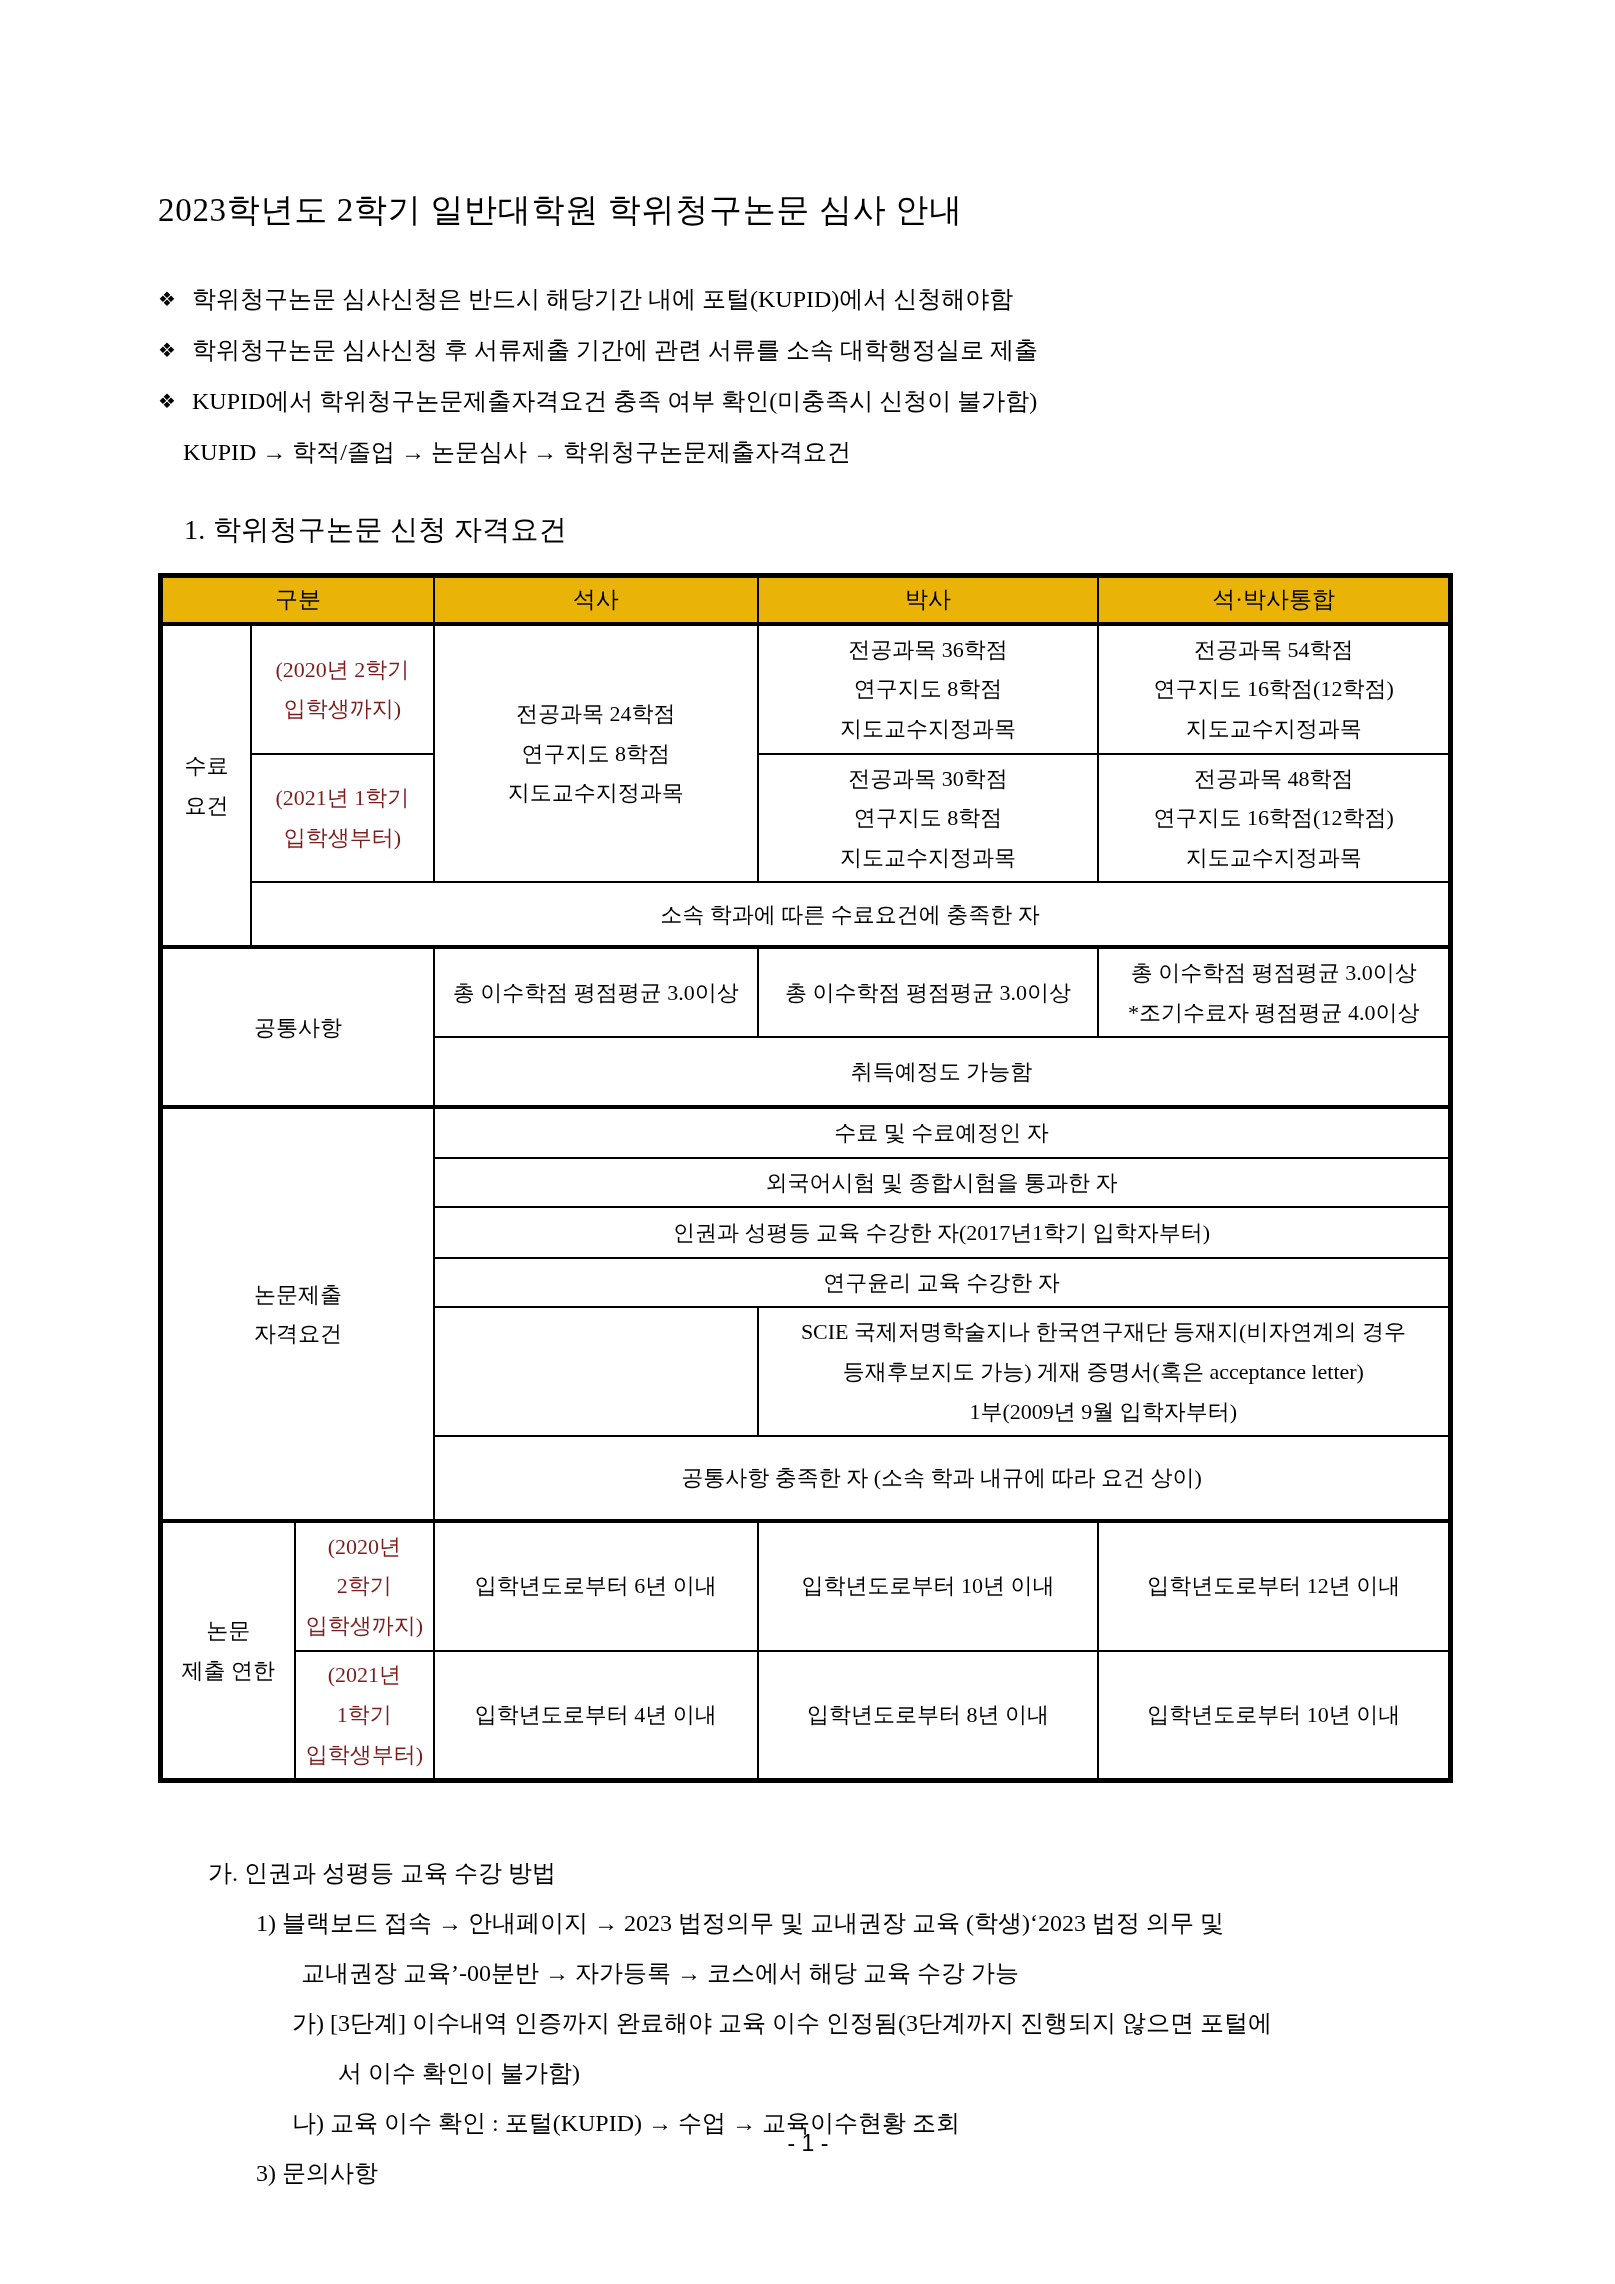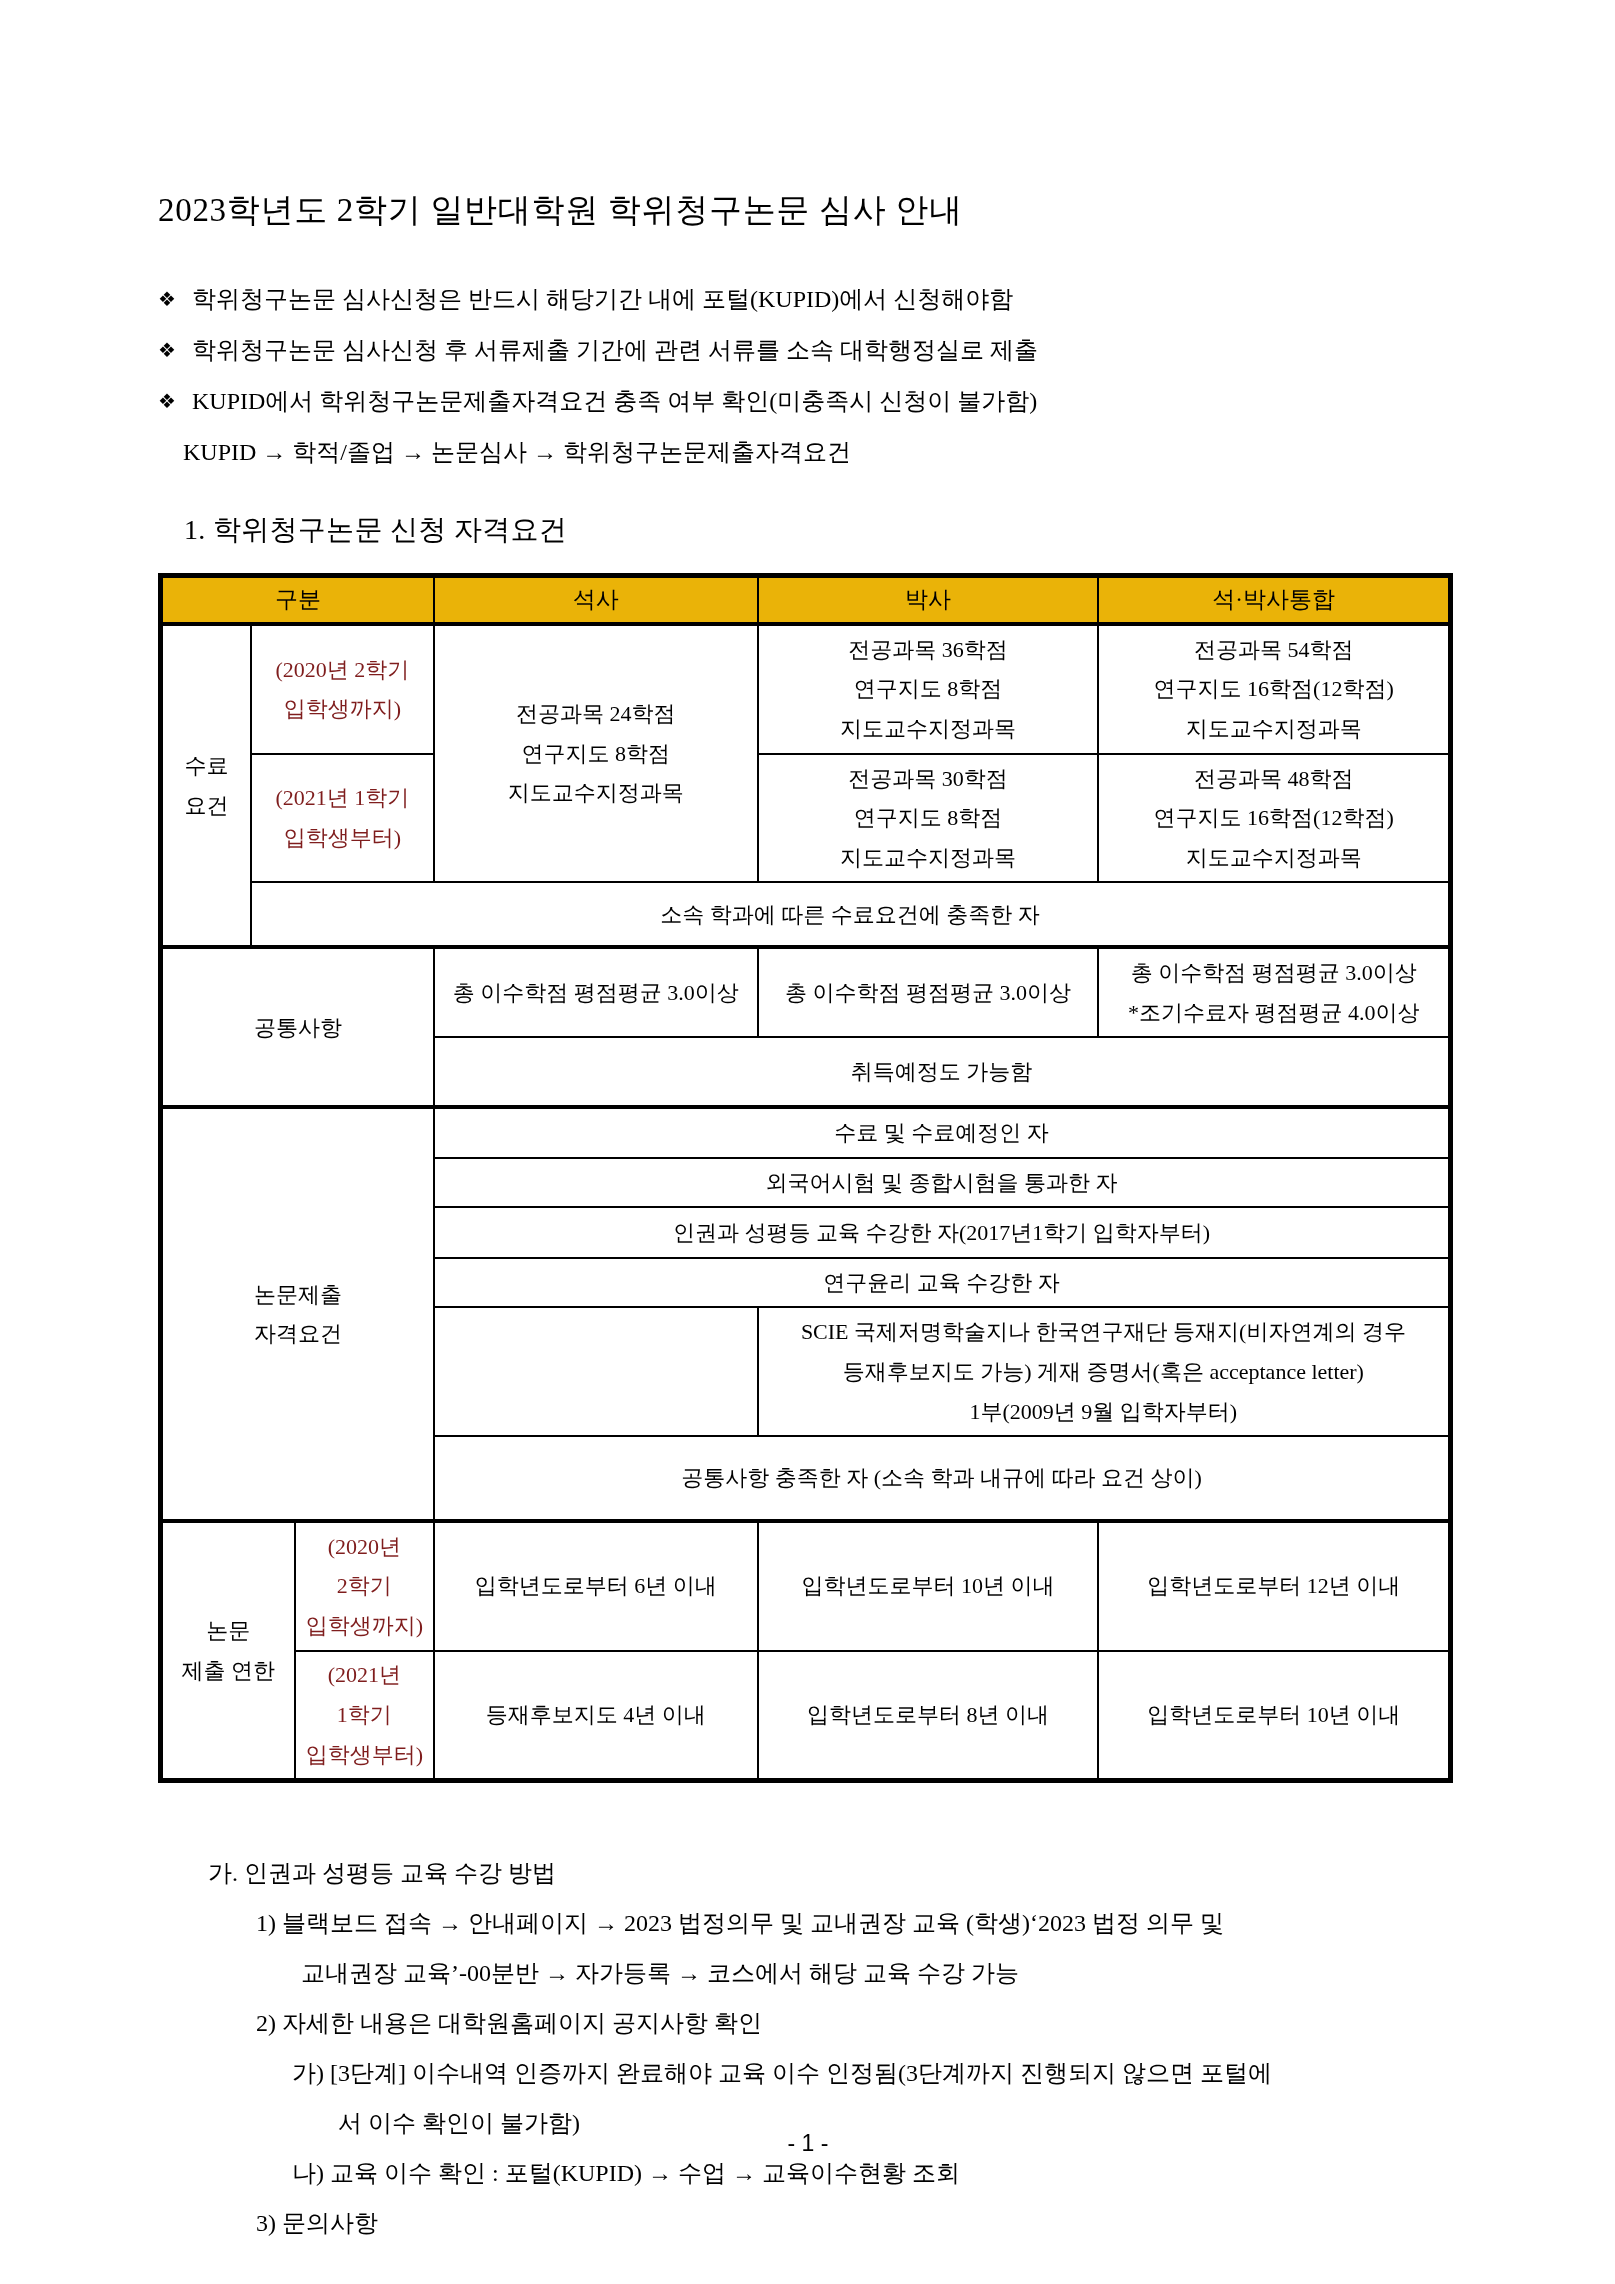--- a/index.html
+++ b/index.html
@@ -195,32 +195,31 @@
 2학기
 입학생까지)</td>
         <td>입학년도로부터 6년 이내</td>
         <td>입학년도로부터 10년 이내</td>
         <td>입학년도로부터 12년 이내</td>
       </tr>
       <tr class="rh-i">
         <td class="pre red">(2021년
 1학기
 입학생부터)</td>
-        <td>등재후보지도 4년 이내</td>
+        <td>입학년도로부터 4년 이내</td>
         <td>입학년도로부터 8년 이내</td>
         <td>입학년도로부터 10년 이내</td>
       </tr>
     </tbody>
   </table>
 
   <div class="edu">
     <div class="h">가. 인권과 성평등 교육 수강 방법</div>
     <div class="ind-1">1) 블랙보드 접속 → 안내페이지 → 2023 법정의무 및 교내권장 교육 (학생)‘2023 법정 의무 및</div>
     <div class="ind-1c">교내권장 교육’-00분반 → 자가등록 → 코스에서 해당 교육 수강 가능</div>
-    <div class="ind-1">2) 자세한 내용은 대학원홈페이지 공지사항 확인</div>
     <div class="ind-2">가) [3단계] 이수내역 인증까지 완료해야 교육 이수 인정됨(3단계까지 진행되지 않으면 포털에</div>
     <div class="ind-2c">서 이수 확인이 불가함)</div>
     <div class="ind-2">나) 교육 이수 확인 : 포털(KUPID) → 수업 → 교육이수현황 조회</div>
     <div class="ind-1">3) 문의사항</div>
   </div>
 
   <div class="footer">- 1 -</div>
 
 </div>
 

